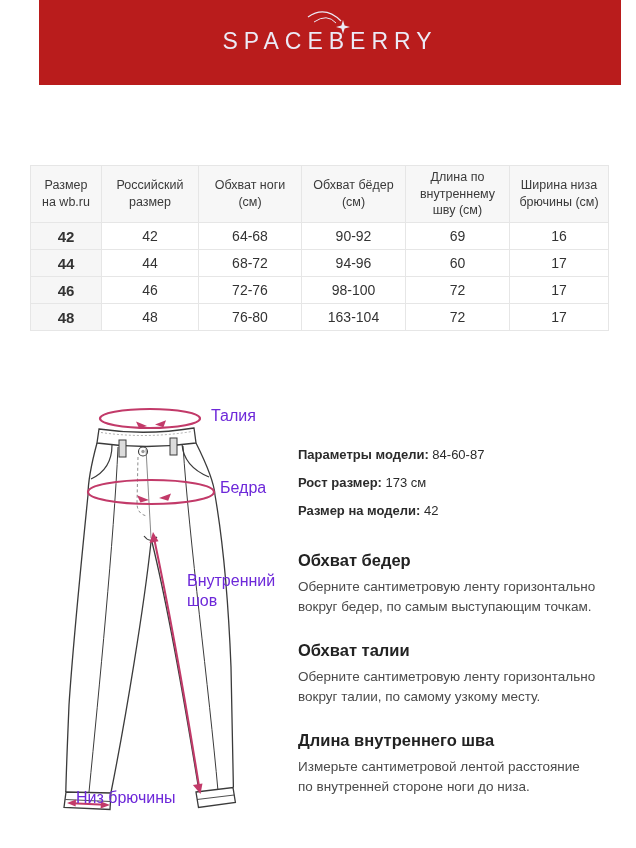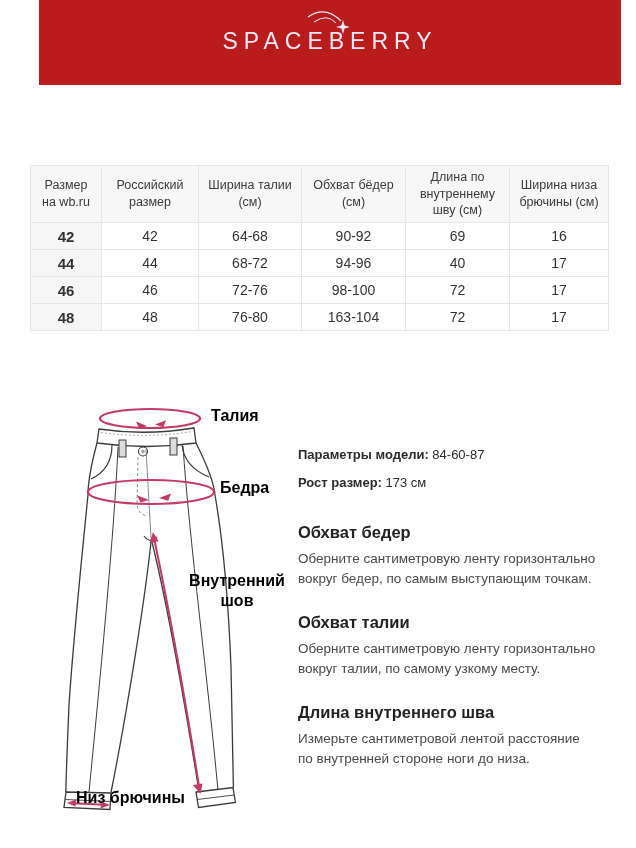--- a/index.html
+++ b/index.html
@@ -34,22 +34,22 @@
   .size-table th {
     height:57px; background:#f7f7f7; font-size:12.5px; font-weight:400;
     color:#3a3a3a; line-height:1.35; padding:2px 6px;
   }
   .size-table td { height:27px; font-size:14px; color:#333; background:#fff; }
   .size-table td.rowhead { background:#f6f6f6; font-weight:700; font-size:15px; color:#333; }
 
   
   .diagram-svg { position:absolute; left:22px; top:385px; }
   .dlabel {
-    position:absolute; font-size:16px; font-weight:700; color:#000000;
-    line-height:1.25; white-space:nowrap;text-align:center;
+    position:absolute; font-size:16px; font-weight:400; color:#6d28d9;
+    line-height:1.25; white-space:nowrap;
   }
   .dlabel.wrap { white-space:normal; }
 
   
   .info-col { position:absolute; left:298px; top:441px; width:312px; }
   .model-line { font-size:13px; line-height:28px; color:#2b2b2b; }
   .model-line .lbl { font-weight:700; }
   .model-line .val { font-weight:400; }
   .sections { margin-top:26px; }
   .section { margin-bottom:24px; }
@@ -79,41 +79,41 @@
           <col style="width:97px">
           <col style="width:103px">
         <col style="width:104px">
           <col style="width:104px">
           <col style="width:99px">
       </colgroup>
       <thead>
         <tr>
           <th>Размер на wb.ru</th>
           <th>Российский размер</th>
-          <th>Ширина талии (см)</th>
+          <th>Обхват ноги (см)</th>
           <th>Обхват бёдер (см)</th>
           <th>Длина по внутреннему шву (см)</th>
           <th>Ширина низа брючины (см)</th>
         </tr>
       </thead>
       <tbody>
         <tr>
           <td class="rowhead">42</td>
           <td>42</td>
           <td>64-68</td>
           <td>90-92</td>
           <td>69</td>
           <td>16</td>
         </tr>
         <tr>
           <td class="rowhead">44</td>
           <td>44</td>
           <td>68-72</td>
           <td>94-96</td>
-          <td>40</td>
+          <td>60</td>
           <td>17</td>
         </tr>
         <tr>
           <td class="rowhead">46</td>
           <td>46</td>
           <td>72-76</td>
           <td>98-100</td>
           <td>72</td>
           <td>17</td>
         </tr>
@@ -184,20 +184,24 @@
   <div class="dlabel" style="left:76px; top:788px;">Низ брючины</div>
 
   <div class="info-col">
     <div class="model-line">
       <span class="lbl">Параметры модели:</span>
       <span class="val">84-60-87</span>
     </div>
     <div class="model-line">
       <span class="lbl">Рост размер:</span>
       <span class="val">173 см</span>
+    </div>
+    <div class="model-line">
+      <span class="lbl">Размер на модели:</span>
+      <span class="val">42</span>
     </div>
 
     <div class="sections">
       <div class="section">
         <div class="section-title">Обхват бедер</div>
         <div class="section-text">Оберните сантиметровую ленту горизонтально вокруг бедер, по самым выступающим точкам.</div>
       </div>
       <div class="section">
         <div class="section-title">Обхват талии</div>
         <div class="section-text">Оберните сантиметровую ленту горизонтально вокруг талии, по самому узкому месту.</div>

